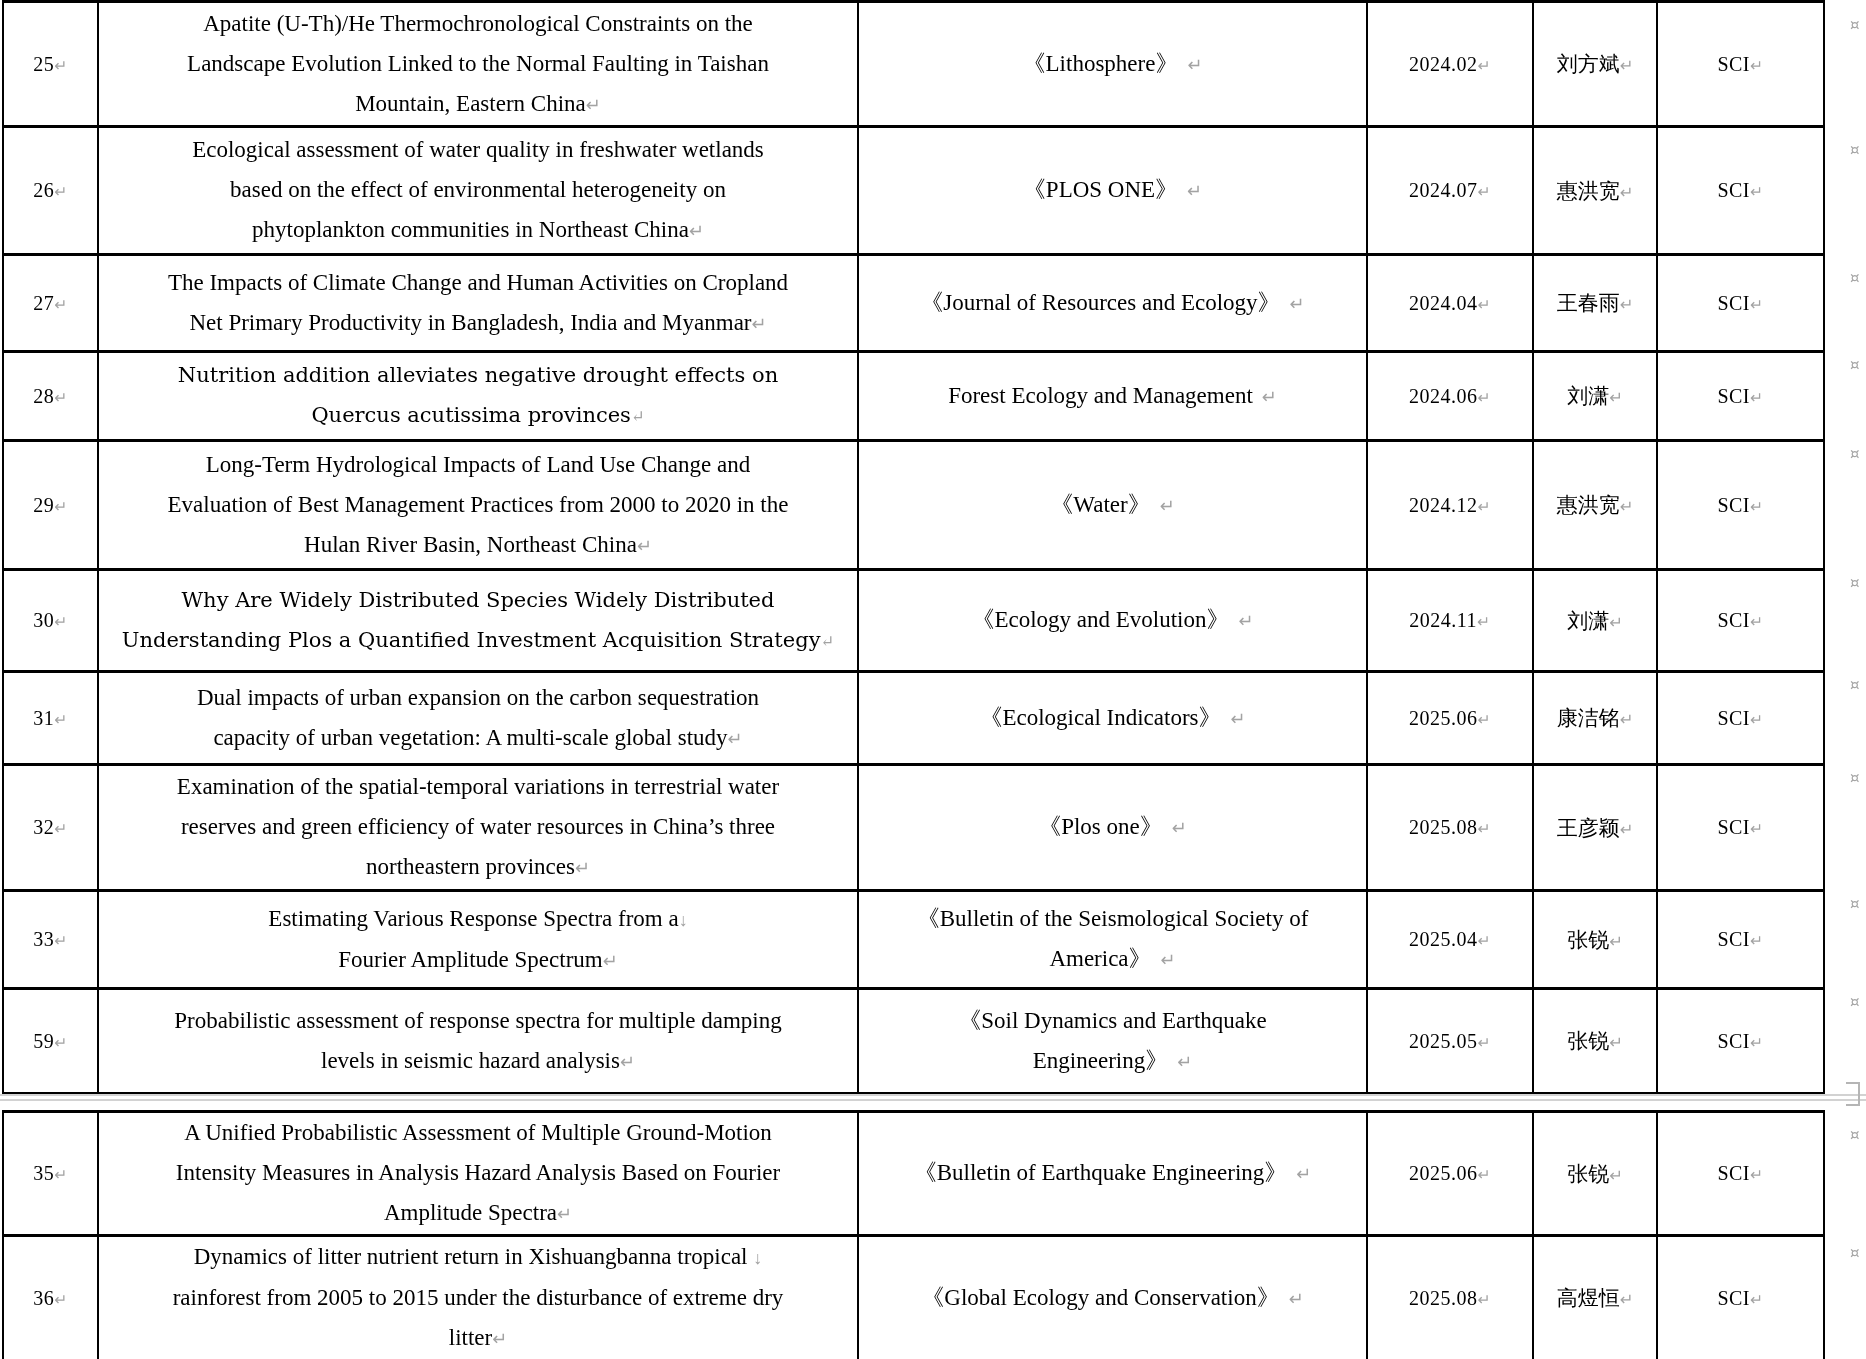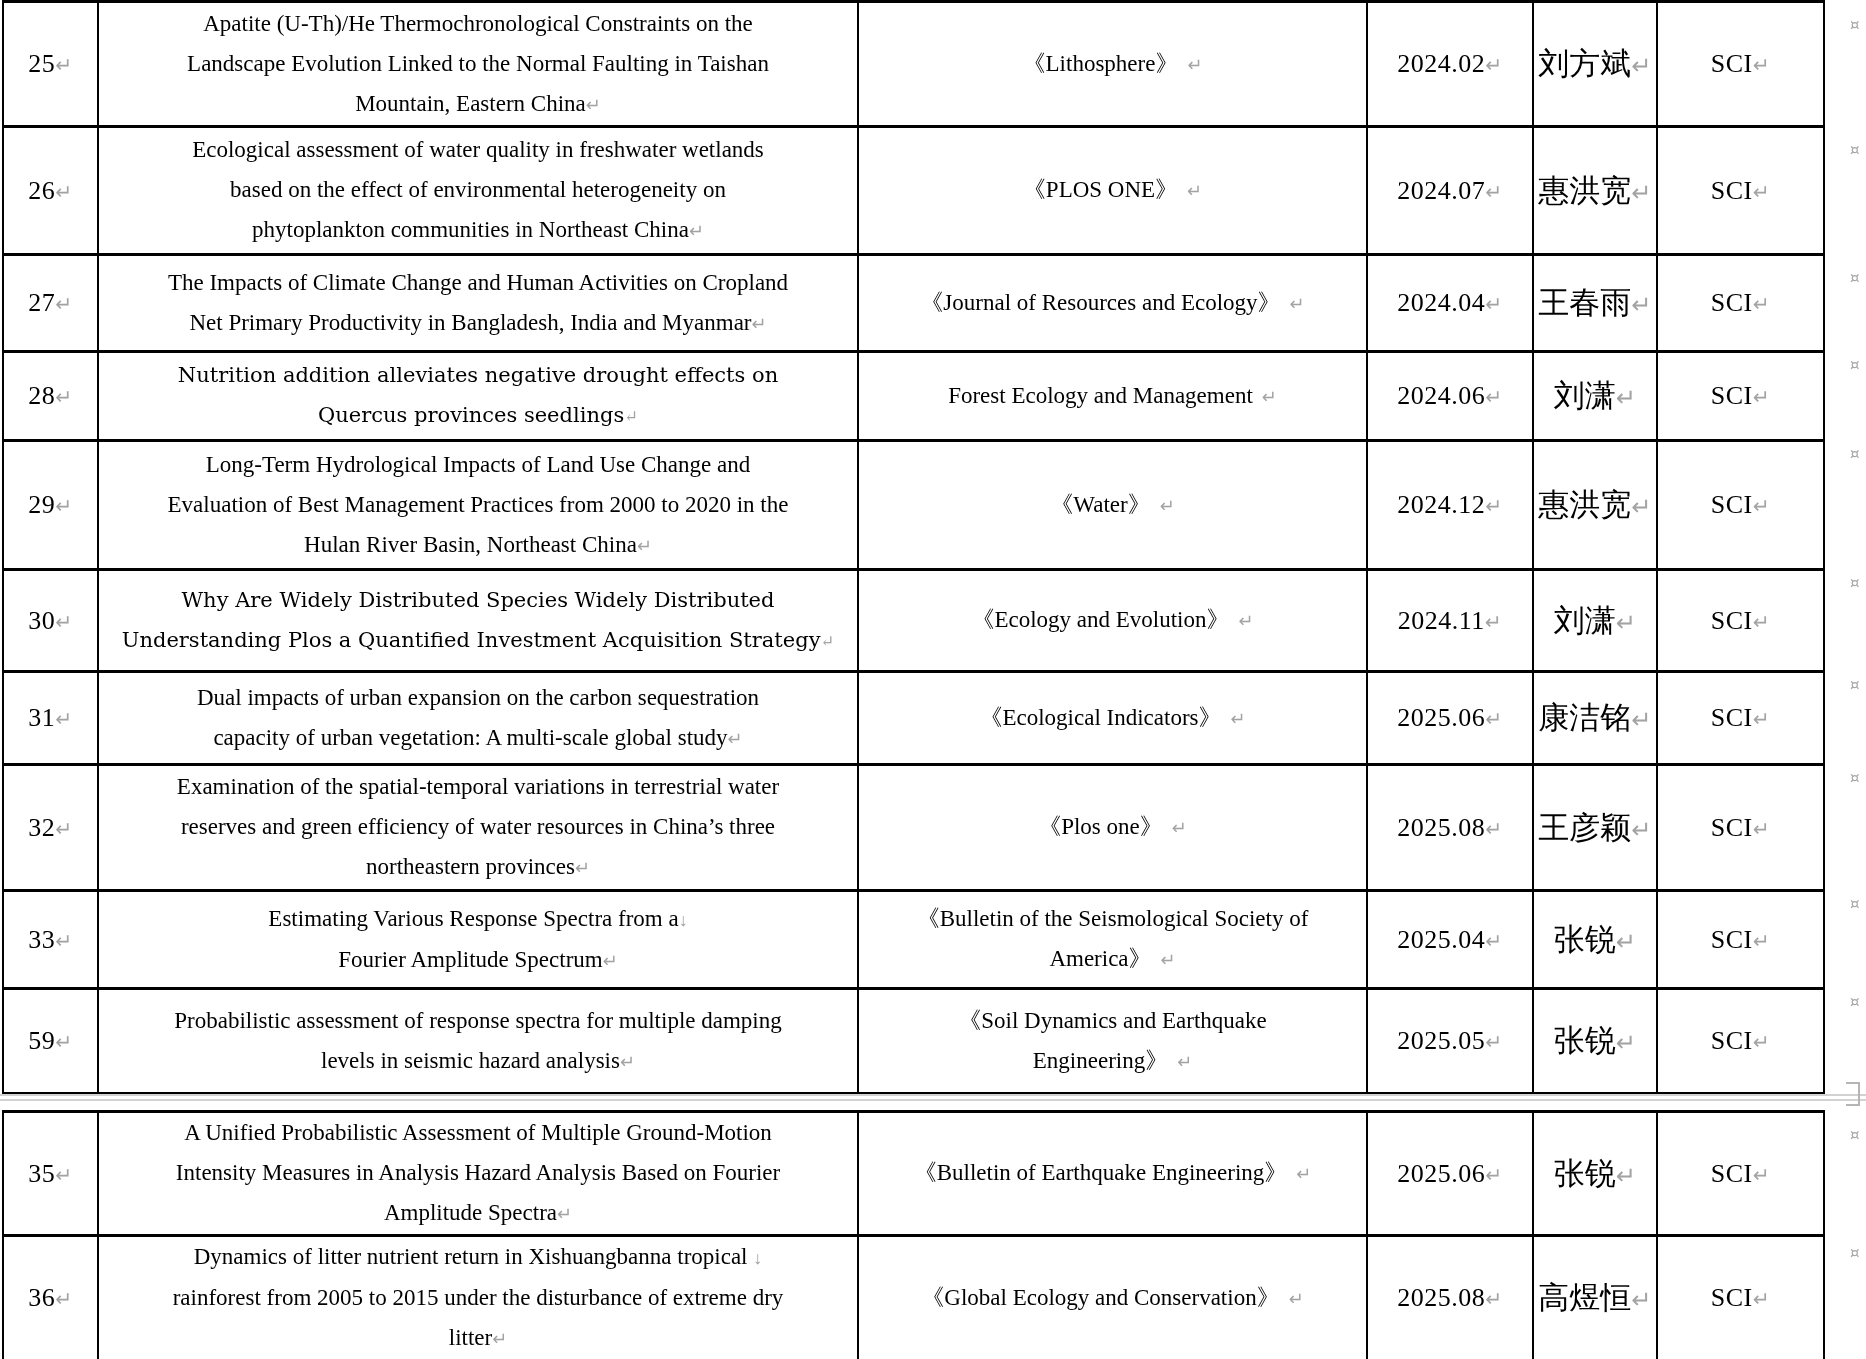--- a/index.html
+++ b/index.html
@@ -23,22 +23,22 @@
   table.doc-table td{
     border-left:2px solid #000;
     border-right:2px solid #000;
     border-top:3px solid #000;
     border-bottom:3px solid #000;
     vertical-align:middle;
     text-align:center;
     padding:0 4px;
     overflow:hidden;
   }
-  .c-num,.c-date,.c-sci{font-size:26px;letter-spacing:0.5px;}
-  .c-author{font-size:31px;}
+  .c-num,.c-date,.c-sci{font-size:20px;letter-spacing:0.5px;}
+  .c-author{font-size:21px;}
   .c-title,.c-journal{font-size:23px;}
   .tline,.jline{line-height:40px;white-space:nowrap;}
   .alt .tline{font-family:"DejaVu Serif", serif;font-size:21px;}
   .mark{color:#a3a3a3;font-size:0.78em;}
   .c-journal .mark.pm{margin-left:9px;}
   .eor{
     position:absolute;left:1850px;
     font-size:15px;color:#a5a5a5;
     font-family:"DejaVu Sans", sans-serif;
   }
@@ -108,21 +108,21 @@
             <div class="jline"><span>《Journal of Resources and Ecology》</span><span class="mark pm">↵</span></div>
           </td>
           <td class="c-date"><span>2024.04</span><span class="mark">↵</span></td>
           <td class="c-author"><span>王春雨</span><span class="mark">↵</span></td>
           <td class="c-sci"><span>SCI</span><span class="mark">↵</span></td>
         </tr>
         <tr style="height: 89px;">
           <td class="c-num"><span>28</span><span class="mark">↵</span></td>
           <td class="c-title alt">
             <div class="tline"><span>Nutrition addition alleviates negative drought effects on</span></div>
-            <div class="tline"><span>Quercus provinces seedlings</span><span class="mark">↵</span></div>
+            <div class="tline"><span>Quercus acutissima provinces</span><span class="mark">↵</span></div>
           </td>
           <td class="c-journal">
             <div class="jline"><span>Forest Ecology and Management</span><span class="mark pm">↵</span></div>
           </td>
           <td class="c-date"><span>2024.06</span><span class="mark">↵</span></td>
           <td class="c-author"><span>刘潇</span><span class="mark">↵</span></td>
           <td class="c-sci"><span>SCI</span><span class="mark">↵</span></td>
         </tr>
         <tr style="height: 129px;">
           <td class="c-num"><span>29</span><span class="mark">↵</span></td>

